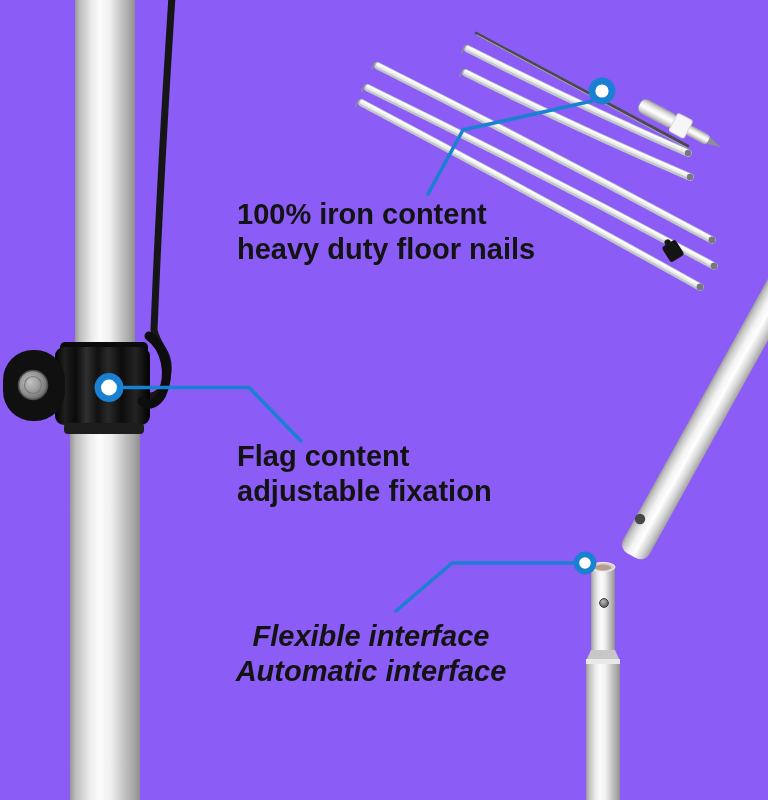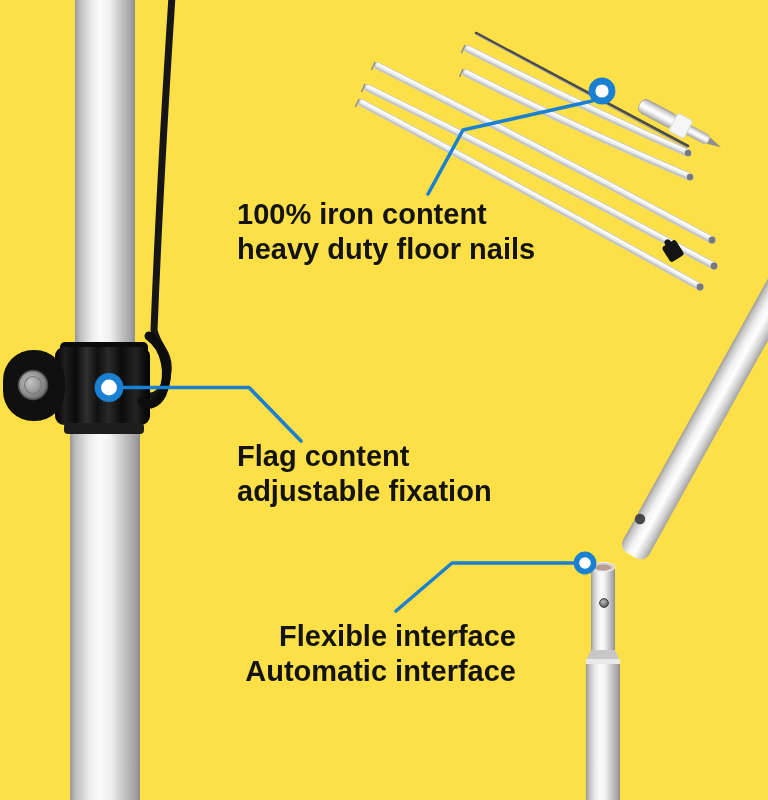--- a/index.html
+++ b/index.html
@@ -1,34 +1,34 @@
 <!DOCTYPE html>
 <html><head>
 <meta charset="utf-8">
 <style>
   html,body{margin:0;padding:0;background:#ffffff;}
   #canvas{
     position:relative;
     width:768px;height:800px;
-    background:#fde047;
+    background:#8b5cf6;
     overflow:hidden;
     font-family:"Liberation Sans", sans-serif;
   }
   #art{position:absolute;left:0;top:0;}
   .label{
     position:absolute;
     font-weight:700;
     font-size:29px;
     line-height:35px;
     color:#131313;
     letter-spacing:0px;
     white-space:nowrap;
   }
   .label span{display:block;}
-  .label.centered{text-align:right;white-space:nowrap;}
+  .label.centered{text-align:center;white-space:nowrap;font-style:italic;}
 </style>
 </head>
 <body>
 
 <div id="canvas">
 
   <svg id="art" width="768" height="800" viewBox="0 0 768 800">
     <defs>
       <linearGradient id="poleV" x1="0" y1="0" x2="1" y2="0">
         <stop offset="0" stop-color="#979797"></stop>

